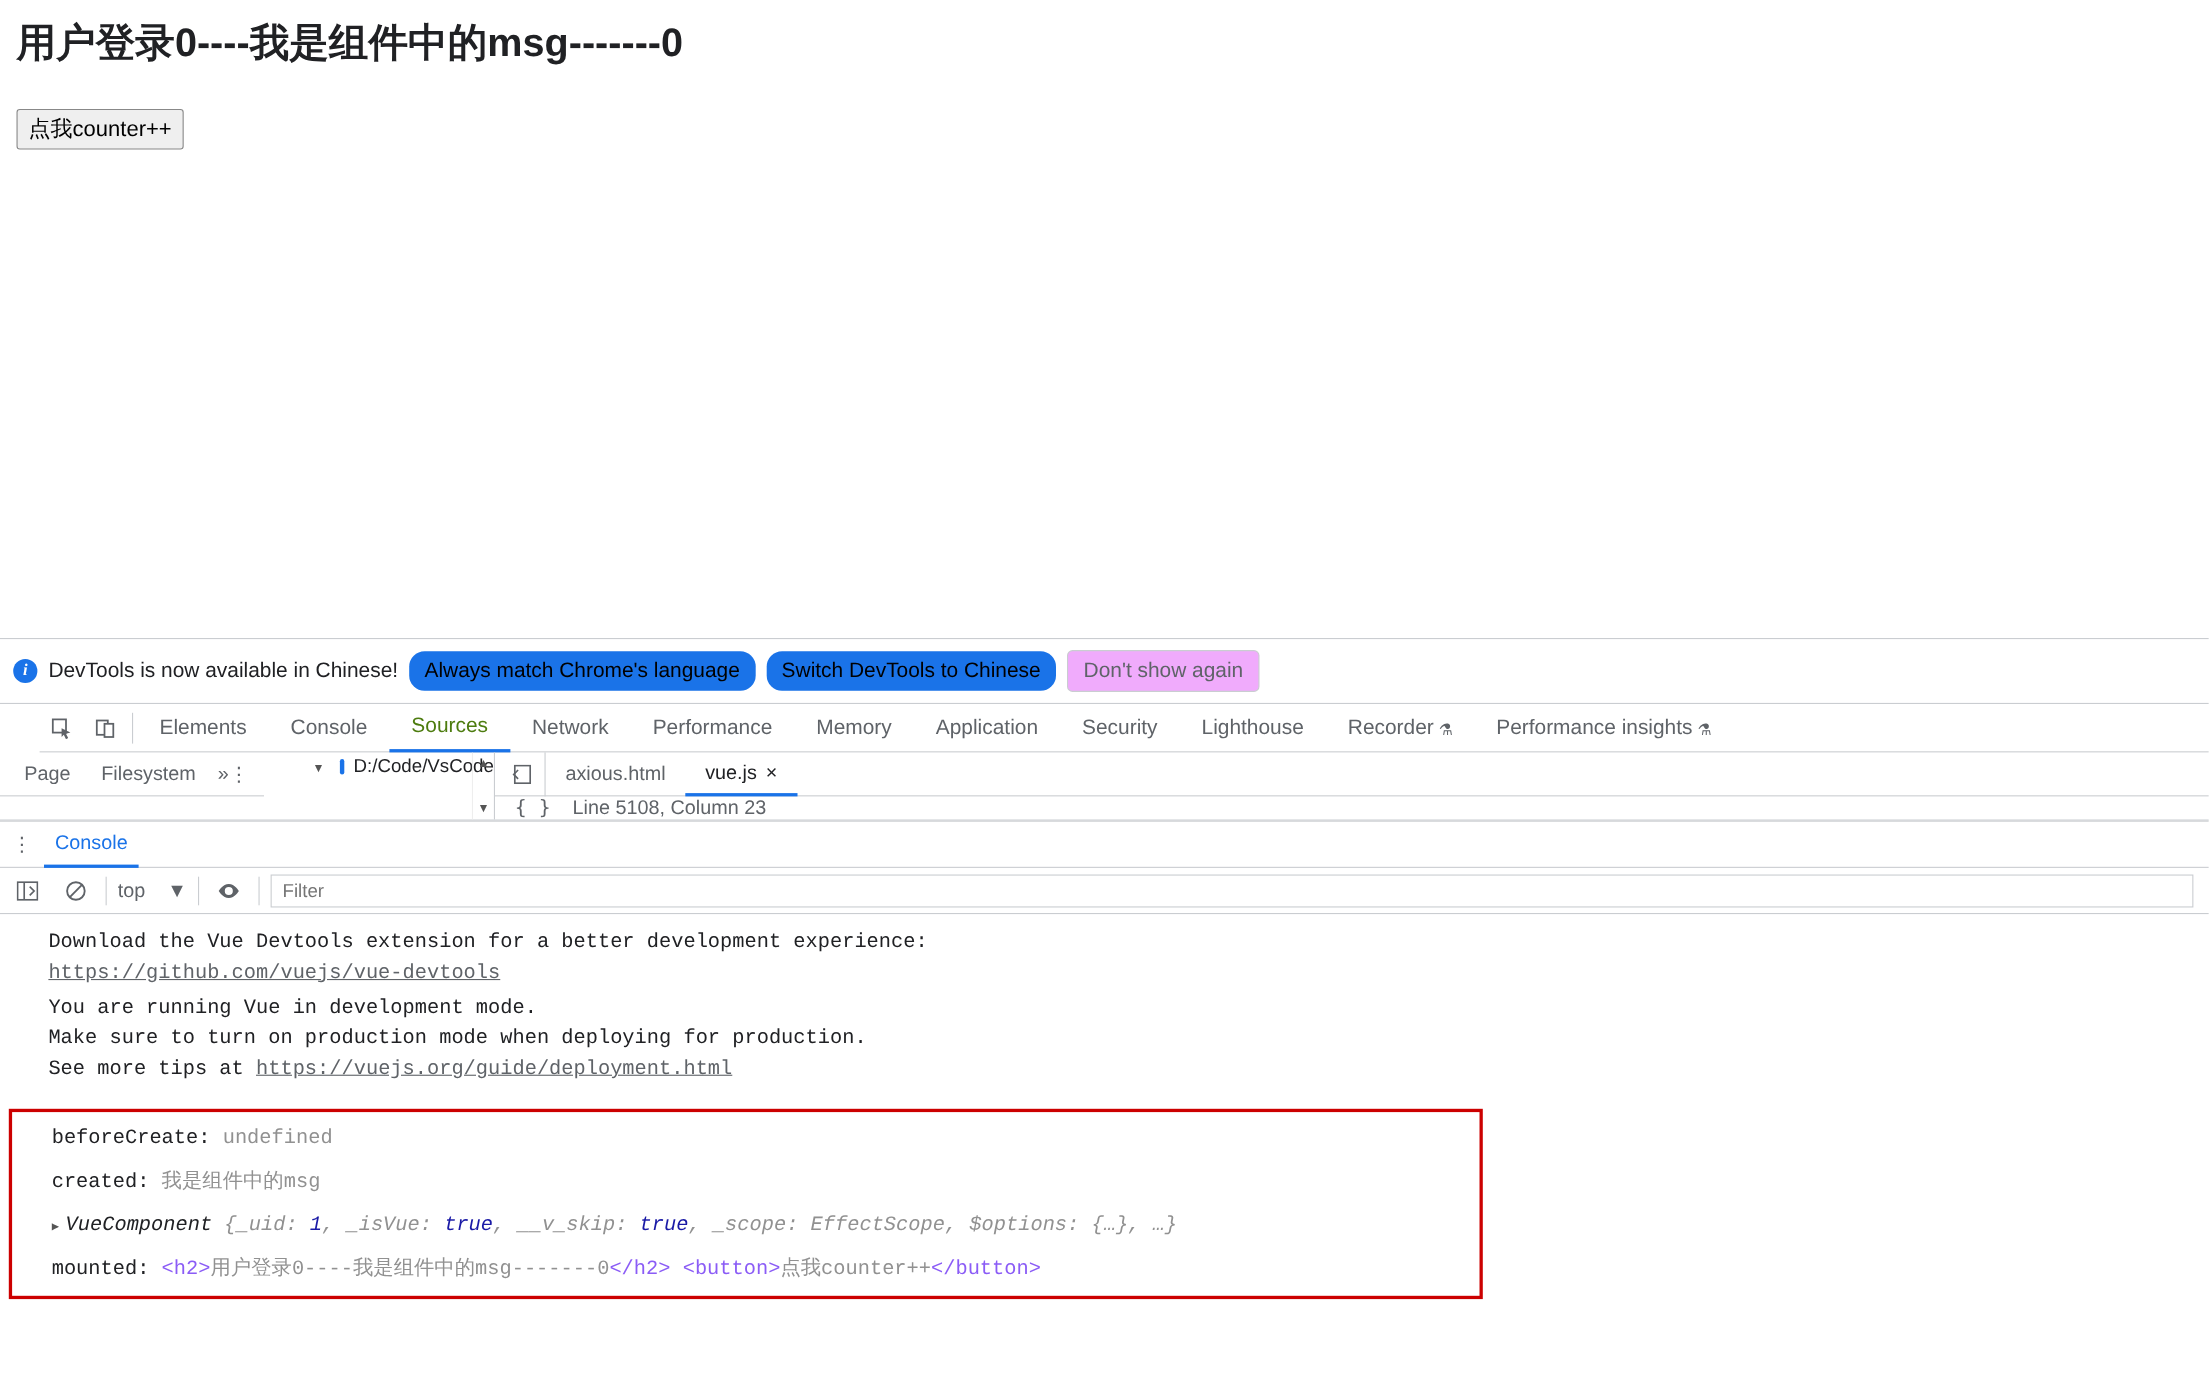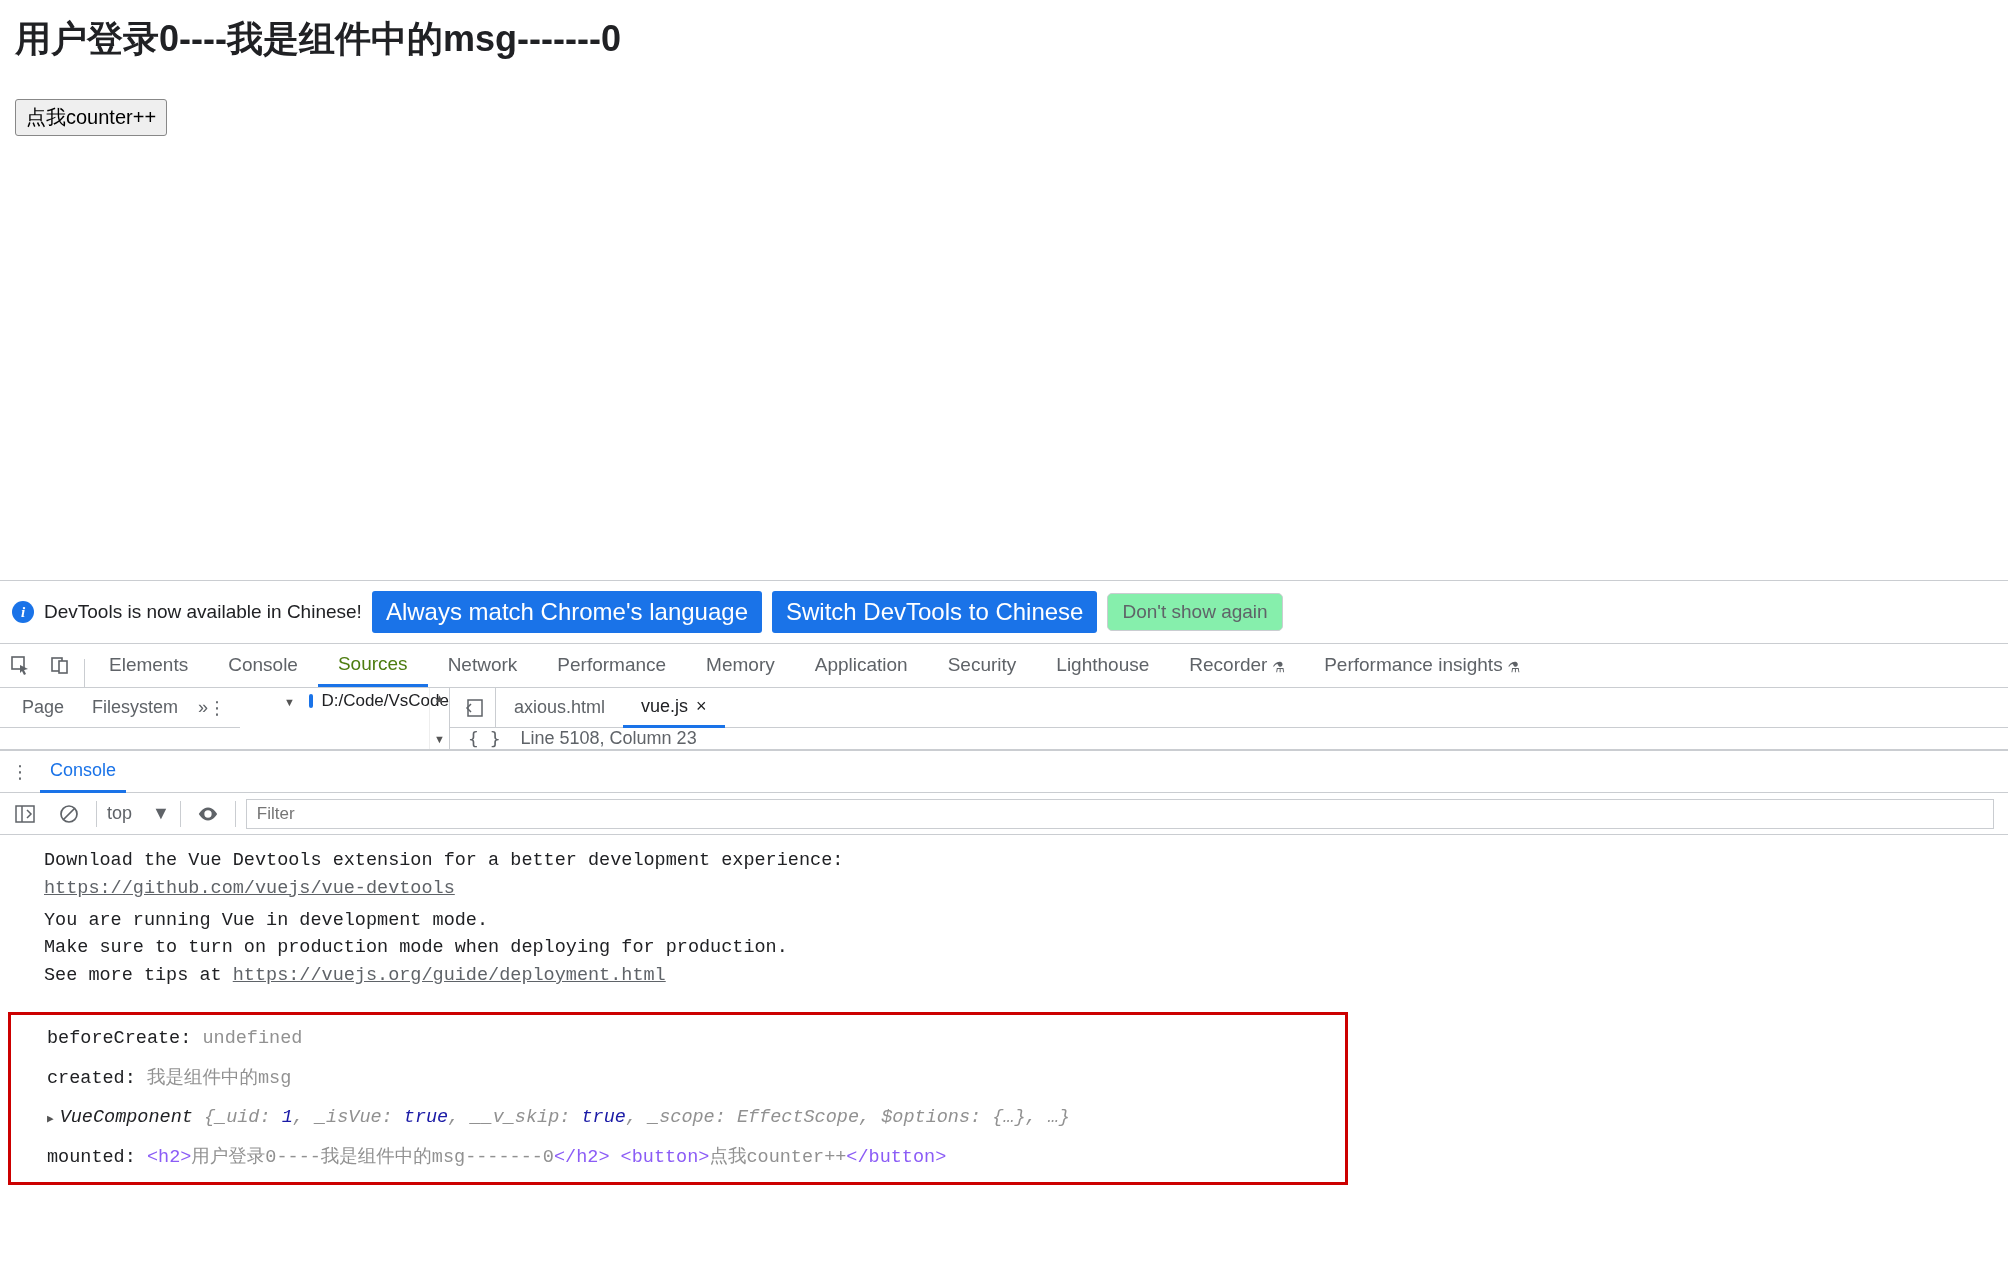--- a/index.html
+++ b/index.html
@@ -49,45 +49,46 @@
       display: inline-flex;
       align-items: center;
       justify-content: center;
       font-style: italic;
       font-weight: bold;
       font-family: serif;
       font-size: 15px;
     }
     .btn-primary {
       background: #1a73e8;
-      color: #ffffff;
+      color: #000000;
       border: none;
-      border-radius: 3px;
+      border-radius: 14px;
       padding: 7px 14px;
-      font-size: 24px;
+      font-size: 19px;
       font-weight: 500;
       cursor: pointer;
     }
     .btn-outline {
-      background: #86efac;
+      background: #f0abfc;
       color: #5f6368;
       border: 1px solid #cacdd1;
       border-radius: 5px;
       padding: 7px 14px;
       font-size: 19px;
       font-weight: 500;
       cursor: pointer;
     }
     .tabbar {
       display: flex;
-      align-items: flex-end;
+      align-items: center;
       border-bottom: 1px solid #cacdd1;
       height: 44px;
       font-size: 19px;
       color: #5f6368;
+      margin-left: 36px;
     }
     .tabbar .toolbtn {
       width: 40px;
       height: 44px;
       display: inline-flex;
       align-items: center;
       justify-content: center;
       cursor: pointer;
     }
     .tabbar .sep {

